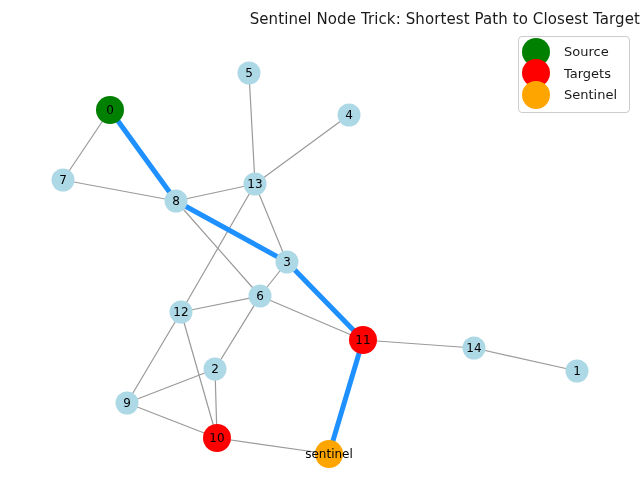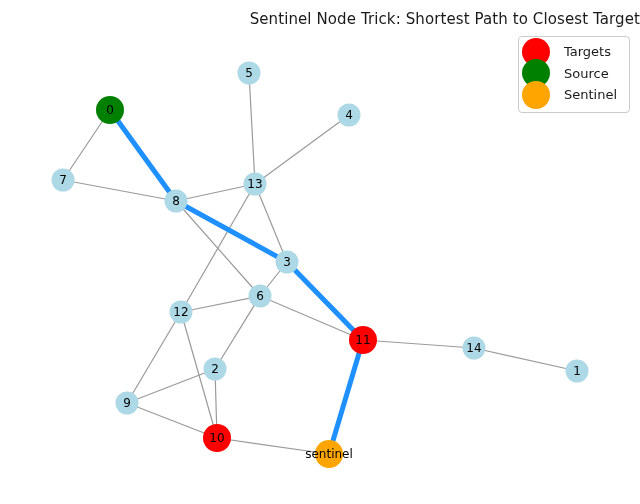--- a/index.html
+++ b/index.html
@@ -126,25 +126,25 @@
       <text x="181" y="312" text-anchor="middle" dy="0.36em" class="node-label" fill="#000000">12</text>
       <circle cx="255" cy="184" r="11.5" fill="#add8e6"></circle>
       <text x="255" y="184" text-anchor="middle" dy="0.36em" class="node-label" fill="#000000">13</text>
       <circle cx="474" cy="348" r="11.5" fill="#add8e6"></circle>
       <text x="474" y="348" text-anchor="middle" dy="0.36em" class="node-label" fill="#000000">14</text>
       <circle cx="329" cy="454" r="14" fill="#ffa500"></circle>
       <text x="329" y="454" text-anchor="middle" dy="0.36em" class="node-label" fill="#000000">sentinel</text>
     </svg>
   <div class="legend" id="legend-box">
       <div class="legend-row">
+        <span class="legend-swatch" style="background: rgb(0, 128, 0);"></span>
+        <span class="legend-label">Source</span>
+      </div>
+      <div class="legend-row">
         <span class="legend-swatch" style="background: rgb(255, 0, 0);"></span>
         <span class="legend-label">Targets</span>
-      </div>
-      <div class="legend-row">
-        <span class="legend-swatch" style="background: rgb(0, 128, 0);"></span>
-        <span class="legend-label">Source</span>
       </div>
       <div class="legend-row">
         <span class="legend-swatch" style="background: rgb(255, 165, 0);"></span>
         <span class="legend-label">Sentinel</span>
       </div>
     </div>
 </div>
 
 </body></html>

